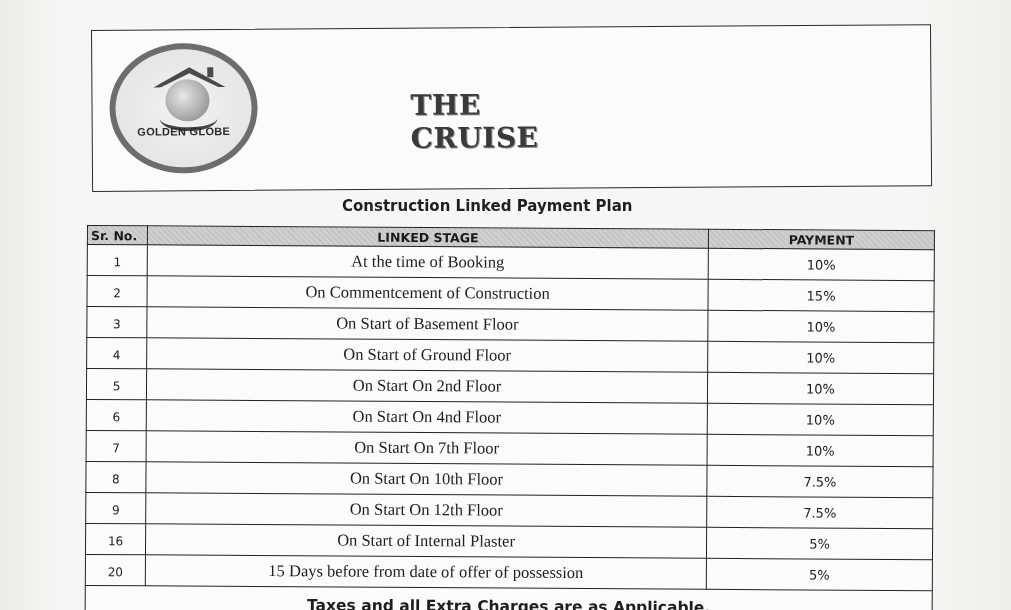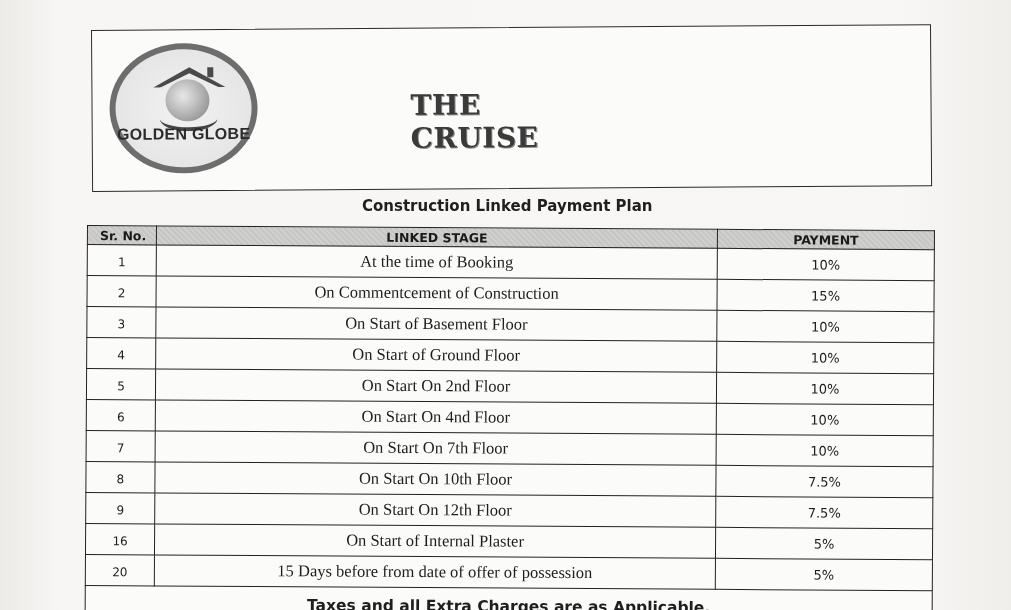--- a/index.html
+++ b/index.html
@@ -45,52 +45,52 @@
   }
   .logo-chimney {
     position: absolute; left: 92px; top: 18px; width: 6px; height: 10px; background: #4a4a4a;
   }
   .logo-swoosh {
     position: absolute; left: 44px; top: 56px; width: 58px; height: 22px;
     border-bottom: 4px solid #444; border-radius: 0 0 50% 50%;
   }
   .logo-text {
     position: absolute; left: 0; right: 0; top: 76px; text-align: center;
-    font-family: "Liberation Sans", sans-serif; font-weight: bold; font-size: 16px;
+    font-family: "Liberation Sans", sans-serif; font-weight: bold; font-size: 11px;
     color: #2b2b2b; letter-spacing: 0.3px;
   }
   .project-title {
     position: absolute; left: 318px; top: 60px; width: 200px;
     font-family: "DejaVu Serif", serif; font-weight: bold; font-size: 28px;
     color: #3a3a3a; letter-spacing: 0.5px;
     text-shadow: 1px 1px 0 #8a8a8a;
   }
   .plan-title {
-    position: absolute; left: 362px; top: 197px;
+    position: absolute; left: 342px; top: 197px;
     font-family: "DejaVu Sans", sans-serif; font-weight: bold; font-size: 15px;
     color: #1f1f1f;
   }
   .table-wrap {
     position: absolute; left: 87px; top: 225px; width: 848px;
     transform: rotate(0.35deg);
     transform-origin: left top;
   }
   table {
     border-collapse: collapse; width: 848px;
     background: #fbfbfa;
   }
   th, td { border: 1.4px solid #222; padding: 0; }
   th {
     height: 18px;
     background: #cfcfcd;
     background-image: repeating-linear-gradient(45deg, rgba(0,0,0,0.05) 0 2px, rgba(255,255,255,0.05) 2px 4px);
     font-family: "DejaVu Sans", sans-serif; font-weight: bold; font-size: 12.5px;
     color: #1a1a1a;
   }
-  th.col-sr { width: 56px; text-align: left; padding-left: 12px; }
+  th.col-sr { width: 56px; text-align: left; padding-left: 3px; }
   th.col-stage { width: 560px; text-align: center; }
   th.col-pay { text-align: center; }
   td { height: 26px; }
   td.sr {
     text-align: center; font-family: "DejaVu Sans", sans-serif; font-size: 12px; color: #222;
     padding-top: 4px;
   }
   td.stage {
     text-align: center; font-family: "Liberation Serif", serif; font-size: 16.5px; color: #1d1d1d;
   }

